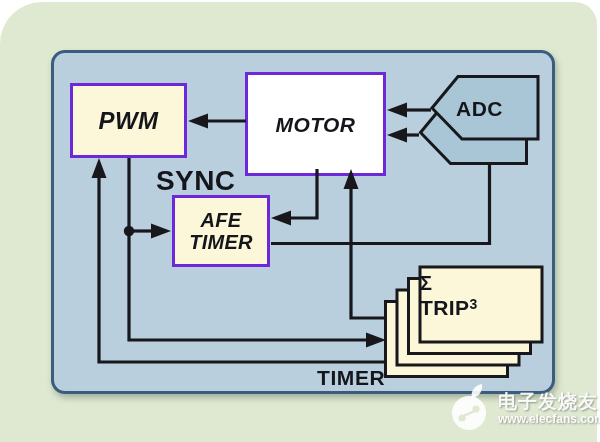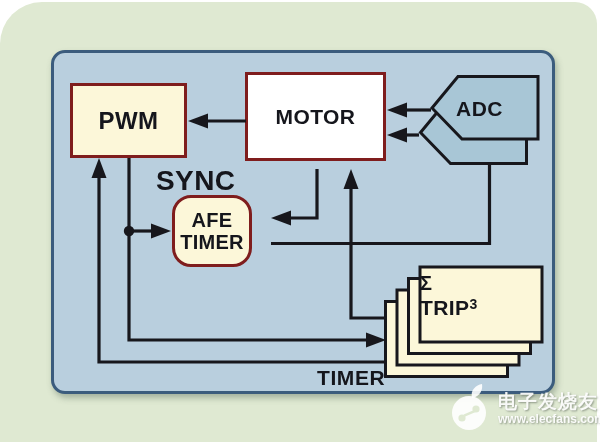--- a/index.html
+++ b/index.html
@@ -16,27 +16,27 @@
     position:absolute;left:51px;top:50px;width:504px;height:344px;
     box-sizing:border-box;
     background:#b9cfde;
     border:3px solid #3b5c7d;
     border-radius:14px;
     box-shadow:2px 4px 6px rgba(90,110,95,0.45);
     z-index:2;
   }
   .block{
     position:absolute;box-sizing:border-box;
-    border:3px solid #7f1d1d;background:#fcf7d9;
+    border:3px solid #6d28d9;background:#fcf7d9;
     display:flex;flex-direction:column;align-items:center;justify-content:center;
-    z-index:3;color:#15161c;font-weight:bold;text-align:left;
+    z-index:3;color:#15161c;font-weight:bold;text-align:left;font-style:italic;
   }
   .block.pwm{left:70px;top:83px;width:117px;height:75px;font-size:24px;letter-spacing:.4px;}
-  .block.mc{left:245px;top:72px;width:141px;height:89px;background:#ffffff;font-size:21px;line-height:23px;letter-spacing:.4px;}
-  .block.afe{left:172px;top:195px;width:80px;height:72px;font-size:20px;line-height:22px;letter-spacing:.3px;border-radius:19px;}
+  .block.mc{left:245px;top:72px;width:141px;height:104px;background:#ffffff;font-size:21px;line-height:23px;letter-spacing:.4px;}
+  .block.afe{left:172px;top:195px;width:98px;height:72px;font-size:20px;line-height:22px;letter-spacing:.3px;}
   .overlay{position:absolute;left:0;top:0;width:600px;height:442px;z-index:4;}
   .floatlabel{
     position:absolute;z-index:5;color:#15161c;font-weight:bold;text-align:left;
   }
   .adc-label{left:456px;top:97px;width:70px;font-size:21px;letter-spacing:.5px;}
   .sigma-label{left:420px;top:272px;width:122px;font-size:20px;}
   .sinc-label{left:420px;top:296px;width:122px;font-size:21px;letter-spacing:.4px;}
   .sinc-label sup{font-size:14px;vertical-align:6px;}
   .sync-label{left:126px;top:165px;width:72px;font-size:28px;letter-spacing:.4px;margin-left:30px;}
   .trip-label{left:317px;top:366px;width:72px;font-size:21px;letter-spacing:.6px;}

